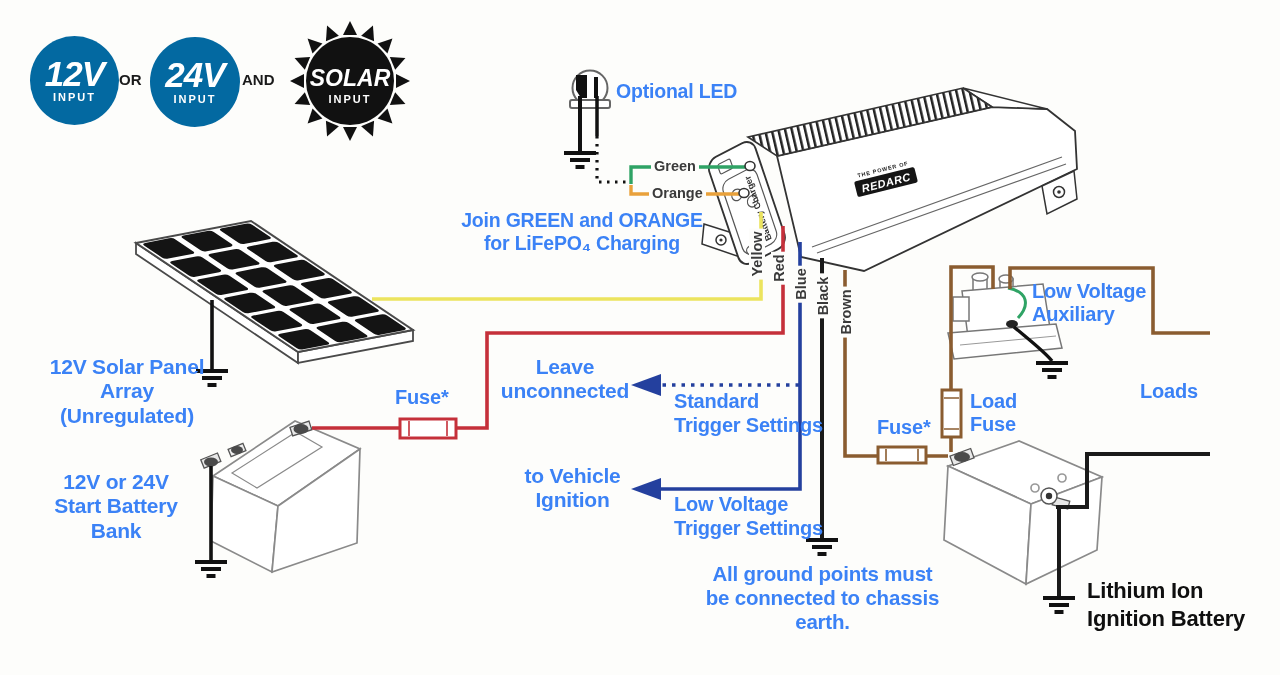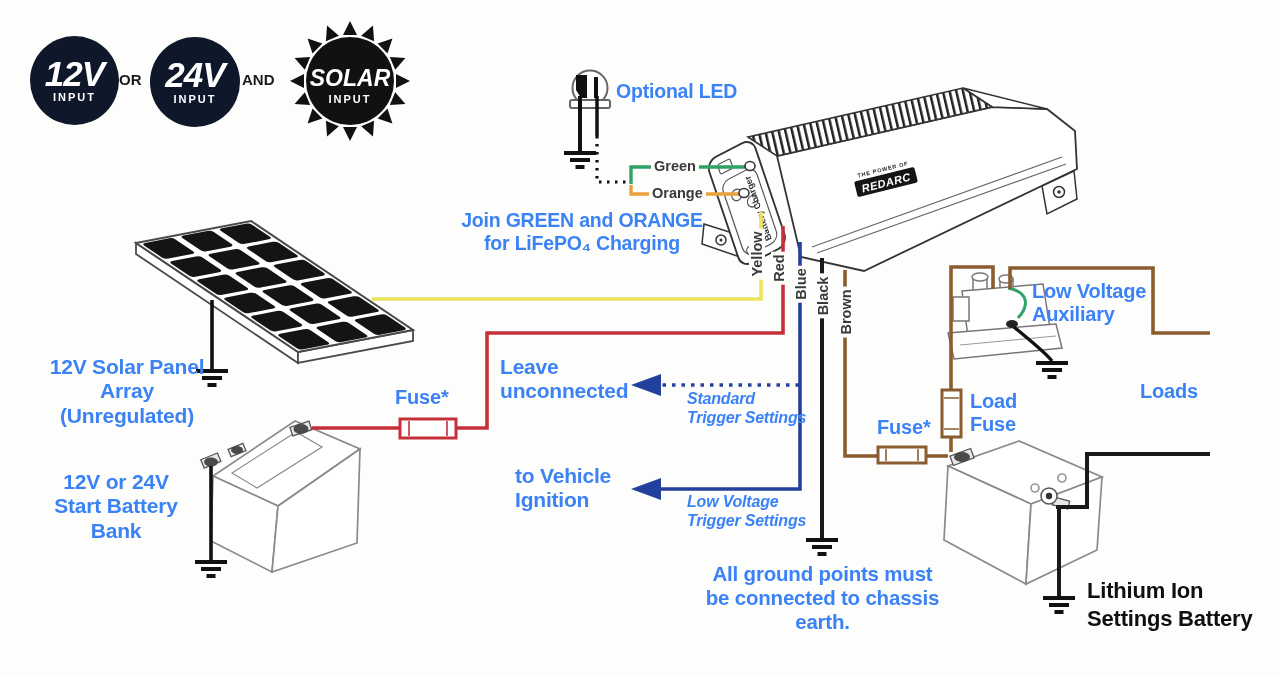--- a/index.html
+++ b/index.html
@@ -1,28 +1,28 @@
 <!DOCTYPE html>
 <html><head>
 <meta charset="utf-8">
 <style>
   html,body{margin:0;padding:0;background:#e8e8e8;}
   .canvas{position:relative;width:1280px;height:675px;background:#fdfdfb;overflow:hidden;
           font-family:"Liberation Sans",sans-serif;}
   svg{position:absolute;left:0;top:0;}
   .lbl{position:absolute;font-weight:700;color:#3b82f6;line-height:1.16;letter-spacing:-0.2px;}
   .ctr{text-align:center;}
-  .rt{text-align:left;}
-  .it{font-style:italic;font-size:16px;line-height:1.18;margin-left:13px;}
+  .rt{text-align:center;}
+  .it{font-size:20px;line-height:1.18;}
   .f20{font-size:20px;}
   .f21{font-size:21px;}
   .wirelbl{position:absolute;font-size:14.5px;font-weight:700;color:#3a3a3a;
            background:#fdfdfb;padding:0 3px;white-space:nowrap;}
   .vert{transform:translate(-50%,-50%) rotate(-90deg);}
-  .badge{position:absolute;border-radius:50%;background:#0f172a;color:#fff;
+  .badge{position:absolute;border-radius:50%;background:#0369a1;color:#fff;
          display:flex;flex-direction:column;align-items:center;justify-content:center;}
   .badge .big{font-size:35px;font-weight:700;font-style:italic;letter-spacing:-1px;line-height:.9;}
   .badge .small{font-size:11px;font-weight:700;letter-spacing:2px;margin-top:2px;}
   .joiner{position:absolute;font-size:15px;font-weight:700;color:#1a1a1a;}
   .lith{position:absolute;font-size:22px;font-weight:700;color:#0f0f0f;line-height:1.25;letter-spacing:-0.2px;}
 </style>
 </head>
 <body>
 
 <div class="canvas">
@@ -297,16 +297,16 @@
     <span style="display:block">Load</span>
     <span style="display:block">Fuse</span>
   </div>
 
   <div class="lbl f20" style="left:877px;top:416px;">Fuse*</div>
 
   <div class="lbl f20" style="left:1140px;top:380px;">Loads</div>
 
   <div class="lith" style="left:1087px;top:577px;">
     <span style="display:block">Lithium Ion</span>
-    <span style="display:block">Settings Battery</span>
+    <span style="display:block">Ignition Battery</span>
   </div>
 
 </div>
 
 </body></html>

